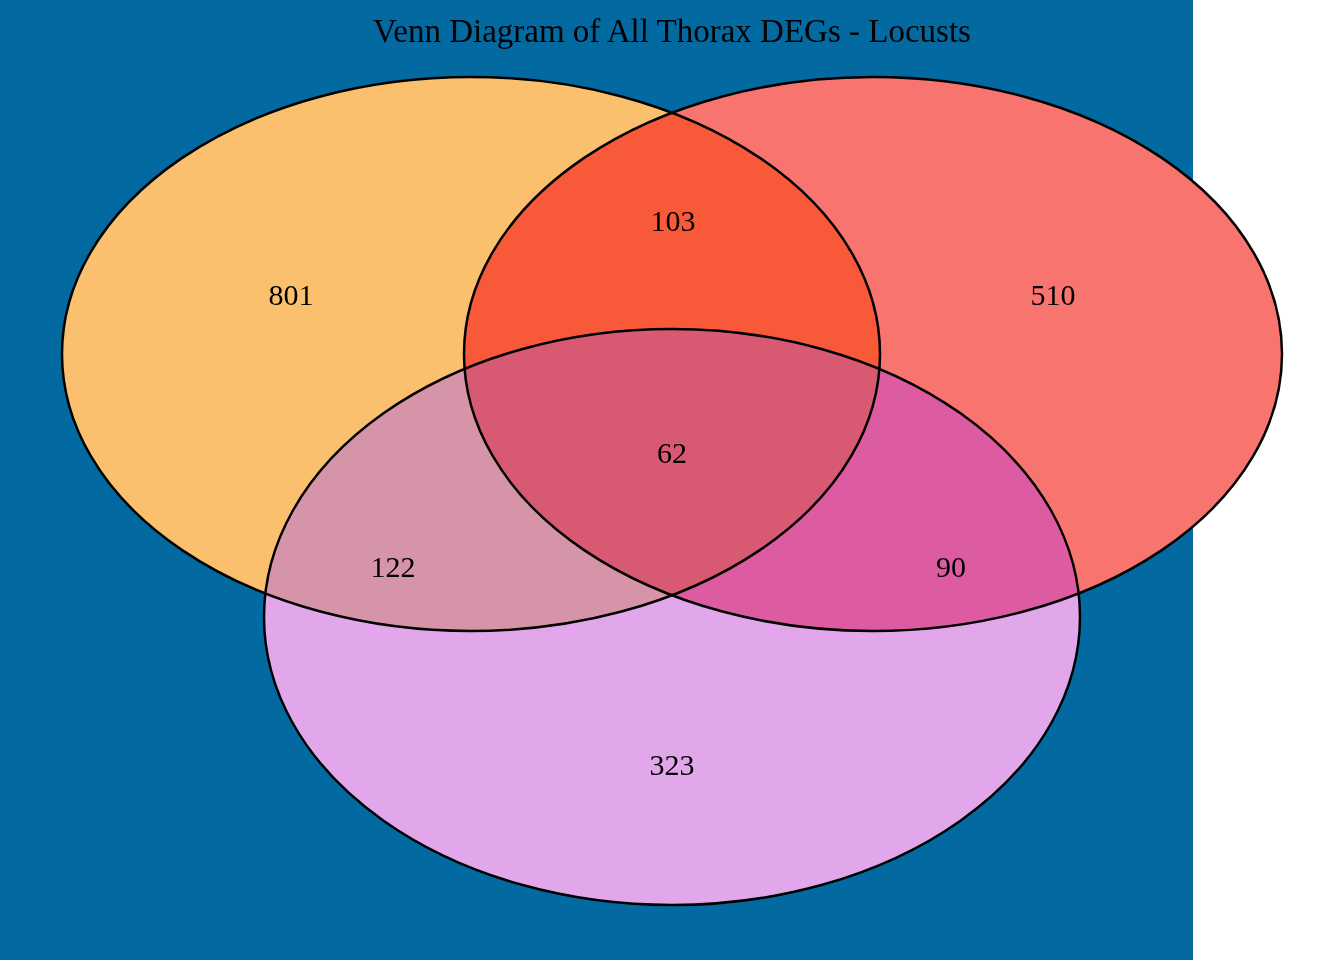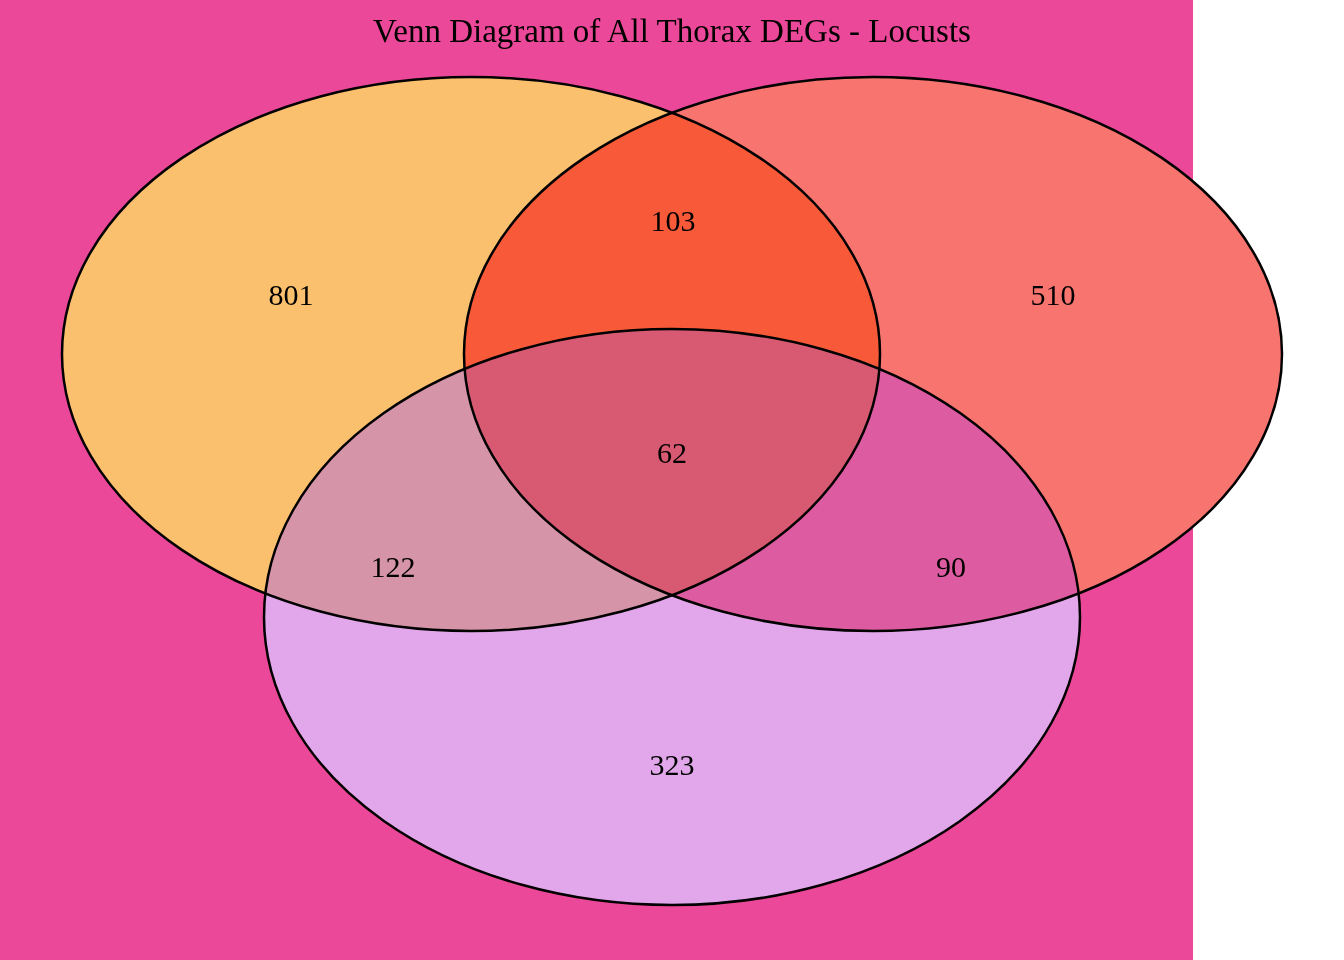--- a/index.html
+++ b/index.html
@@ -8,21 +8,21 @@
     background: #ffffff;
     width: 1344px;
     height: 960px;
     overflow: hidden;
     font-family: "Liberation Serif", serif;
   }
   .canvas {
     position: relative;
     width: 1193px;
     height: 960px;
-    background: #ec4899;
+    background: #0369a1;
   }
   svg text {
     font-family: "Liberation Serif", serif;
     fill: #000000;
   }
   .venn-title {
     font-size: 33px;
   }
   .venn-label {
     font-size: 30px;

